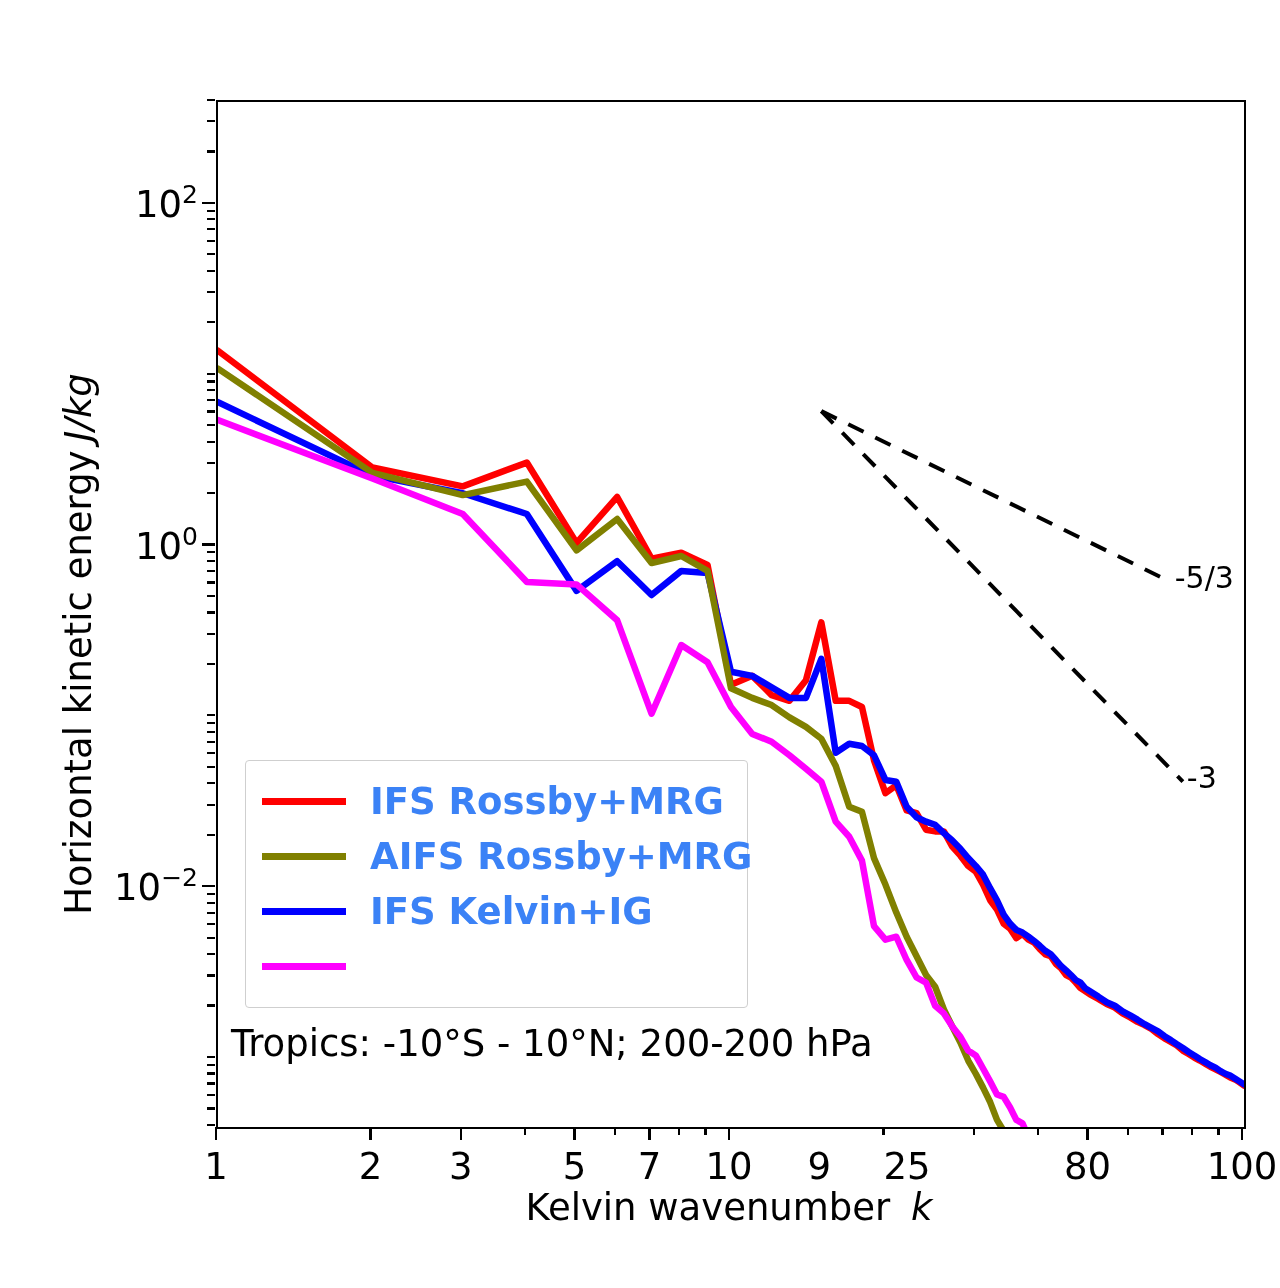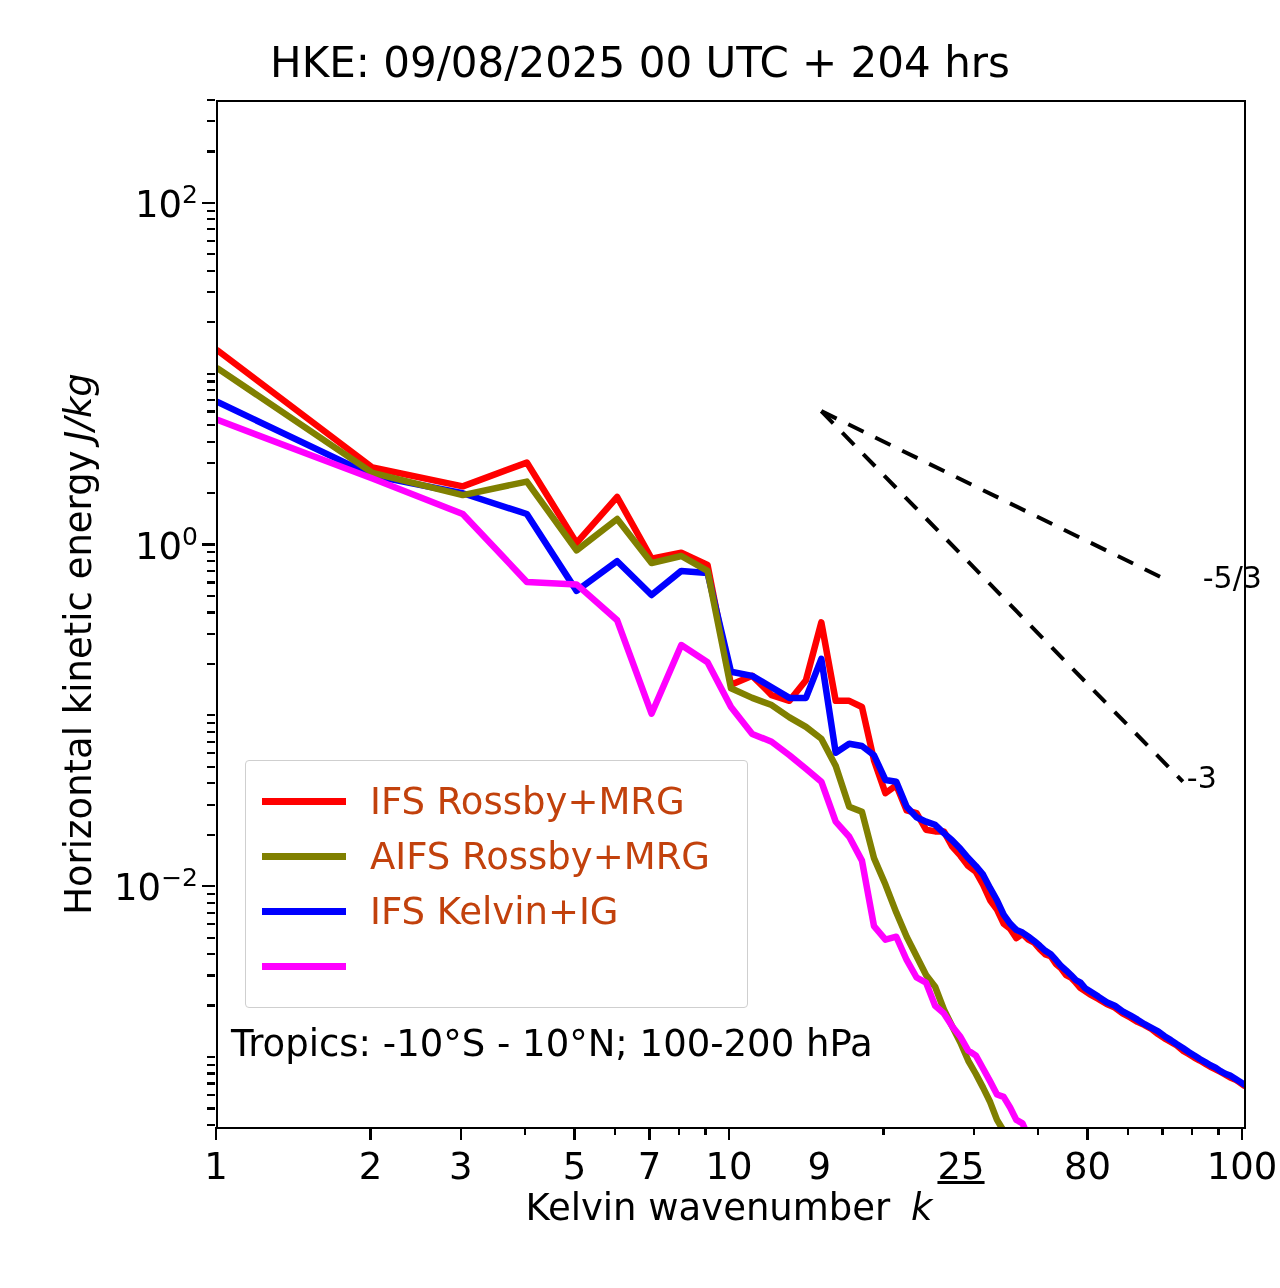--- a/index.html
+++ b/index.html
@@ -121,23 +121,24 @@
     padding-left: 16px;
   }
   .legend-swatch {
     width: 84px;
     height: 7px;
     margin-right: 24px;
     flex: 0 0 auto;
   }
   .legend-text {
     font-size: 37px;
-    color: #c2410c;
+    color: #3b82f6;
     white-space: nowrap;
     line-height: 1;
+    font-weight: bold;
   }
   #region-note {
     position: absolute;
     left: 231px;
     top: 1022px;
     font-size: 37px;
     color: #000000;
     white-space: nowrap;
   }
   .slope-label {
@@ -145,21 +146,20 @@
     font-size: 30px;
     color: #000000;
     white-space: nowrap;
   }
 </style>
 </head>
 <body>
 
 <div id="figure">
 
-  <div id="chart-title">HKE: 09/08/2025 00 UTC + 204 hrs</div>
 
   <div id="ylabel">
     <span>Horizontal kinetic energy</span>
     <span class="unit">J/kg</span>
   </div>
 
   <div id="xlabel">
     <span>Kelvin wavenumber</span>
     <span class="sym">k</span>
   </div>
@@ -199,21 +199,21 @@
       <div class="xtick" style="left: 1191.19px; top: 1127px; height: 8px;"></div>
       <div class="xtick" style="left: 1217.43px; top: 1127px; height: 8px;"></div>
       <div class="xtick" style="left: 1240.9px; top: 1127px; height: 13px;"></div>
       <div class="tick-label-x" style="left: 216px; top: 1145px;">1</div>
       <div class="tick-label-x" style="left: 370.428px; top: 1145px;">2</div>
       <div class="tick-label-x" style="left: 460.763px; top: 1145px;">3</div>
       <div class="tick-label-x" style="left: 574.572px; top: 1145px;">5</div>
       <div class="tick-label-x" style="left: 649.535px; top: 1145px;">7</div>
       <div class="tick-label-x" style="left: 729px; top: 1145px;">10</div>
       <div class="tick-label-x" style="left: 819.335px; top: 1145px;">9</div>
-      <div class="tick-label-x" style="left: 961px; top: 1145px; text-decoration: underline;">25</div>
+      <div class="tick-label-x" style="left: 907px; top: 1145px;">25</div>
       <div class="tick-label-x" style="left: 1087.57px; top: 1145px;">80</div>
       <div class="tick-label-x" style="left: 1242px; top: 1145px;">100</div>
     </div>
   <div id="ticks-y">
       <div class="ytick" style="top: 201.752px; left: 202px; width: 13px;"></div>
       <div class="ytick" style="top: 150.326px; left: 207px; width: 8px;"></div>
       <div class="ytick" style="top: 120.244px; left: 207px; width: 8px;"></div>
       <div class="ytick" style="top: 98.9px; left: 207px; width: 8px;"></div>
       <div class="ytick" style="top: 372.585px; left: 207px; width: 8px;"></div>
       <div class="ytick" style="top: 321.159px; left: 207px; width: 8px;"></div>
@@ -264,36 +264,36 @@
       <div class="ytick" style="top: 1107.34px; left: 207px; width: 8px;"></div>
       <div class="ytick" style="top: 1093.82px; left: 207px; width: 8px;"></div>
       <div class="ytick" style="top: 1082.38px; left: 207px; width: 8px;"></div>
       <div class="ytick" style="top: 1072.47px; left: 207px; width: 8px;"></div>
       <div class="ytick" style="top: 1063.74px; left: 207px; width: 8px;"></div>
       <div class="tick-label-y" style="right: 1082px; top: 202.852px;"><span>10</span><sup>2</sup></div>
       <div class="tick-label-y" style="right: 1082px; top: 544.519px;"><span>10</span><sup>0</sup></div>
       <div class="tick-label-y" style="right: 1082px; top: 886.185px;"><span>10</span><sup>−2</sup></div>
     </div>
 
-  <div class="slope-label" id="lbl-53" style="left: 1174.81px; top: 559.985px; margin-left: 28px;">-5/3</div>
+  <div class="slope-label" id="lbl-53" style="left: 1174.81px; top: 559.985px;">-5/3</div>
   <div class="slope-label" id="lbl-3" style="left: 1186.86px; top: 759.713px;">-3</div>
 
   <div id="legend">
       <div class="legend-row">
         <span class="legend-swatch" style="background: rgb(255, 0, 0);"></span>
         <span class="legend-text">IFS Rossby+MRG</span>
       </div>
       <div class="legend-row">
         <span class="legend-swatch" style="background: rgb(128, 128, 0);"></span>
         <span class="legend-text">AIFS Rossby+MRG</span>
       </div>
       <div class="legend-row">
         <span class="legend-swatch" style="background: rgb(0, 0, 255);"></span>
         <span class="legend-text">IFS Kelvin+IG</span>
       </div>
       <div class="legend-row">
         <span class="legend-swatch" style="background: rgb(255, 0, 255);"></span>
       </div>
     </div>
 
-  <div id="region-note">Tropics: -10°S - 10°N; 100-200 hPa</div>
+  <div id="region-note">Tropics: -10°S - 10°N; 200-200 hPa</div>
 
 </div>
 
 </body></html>

